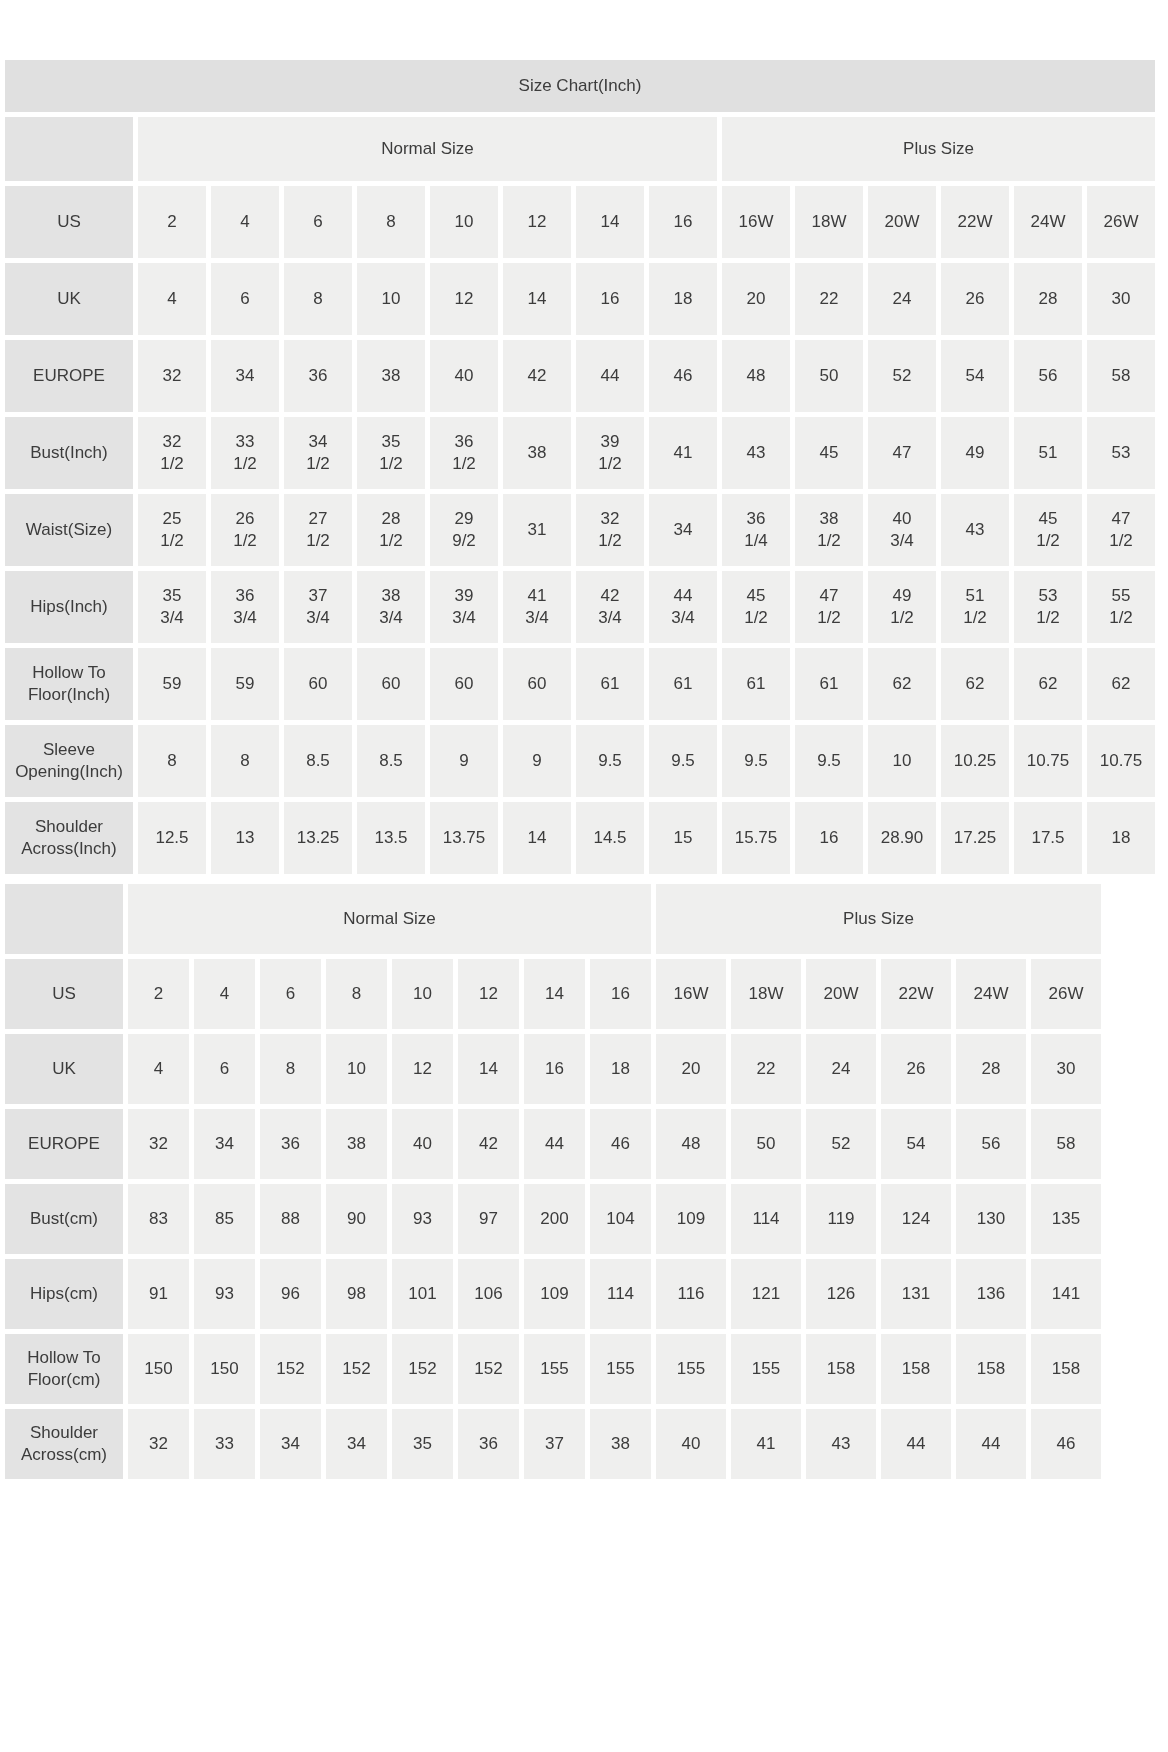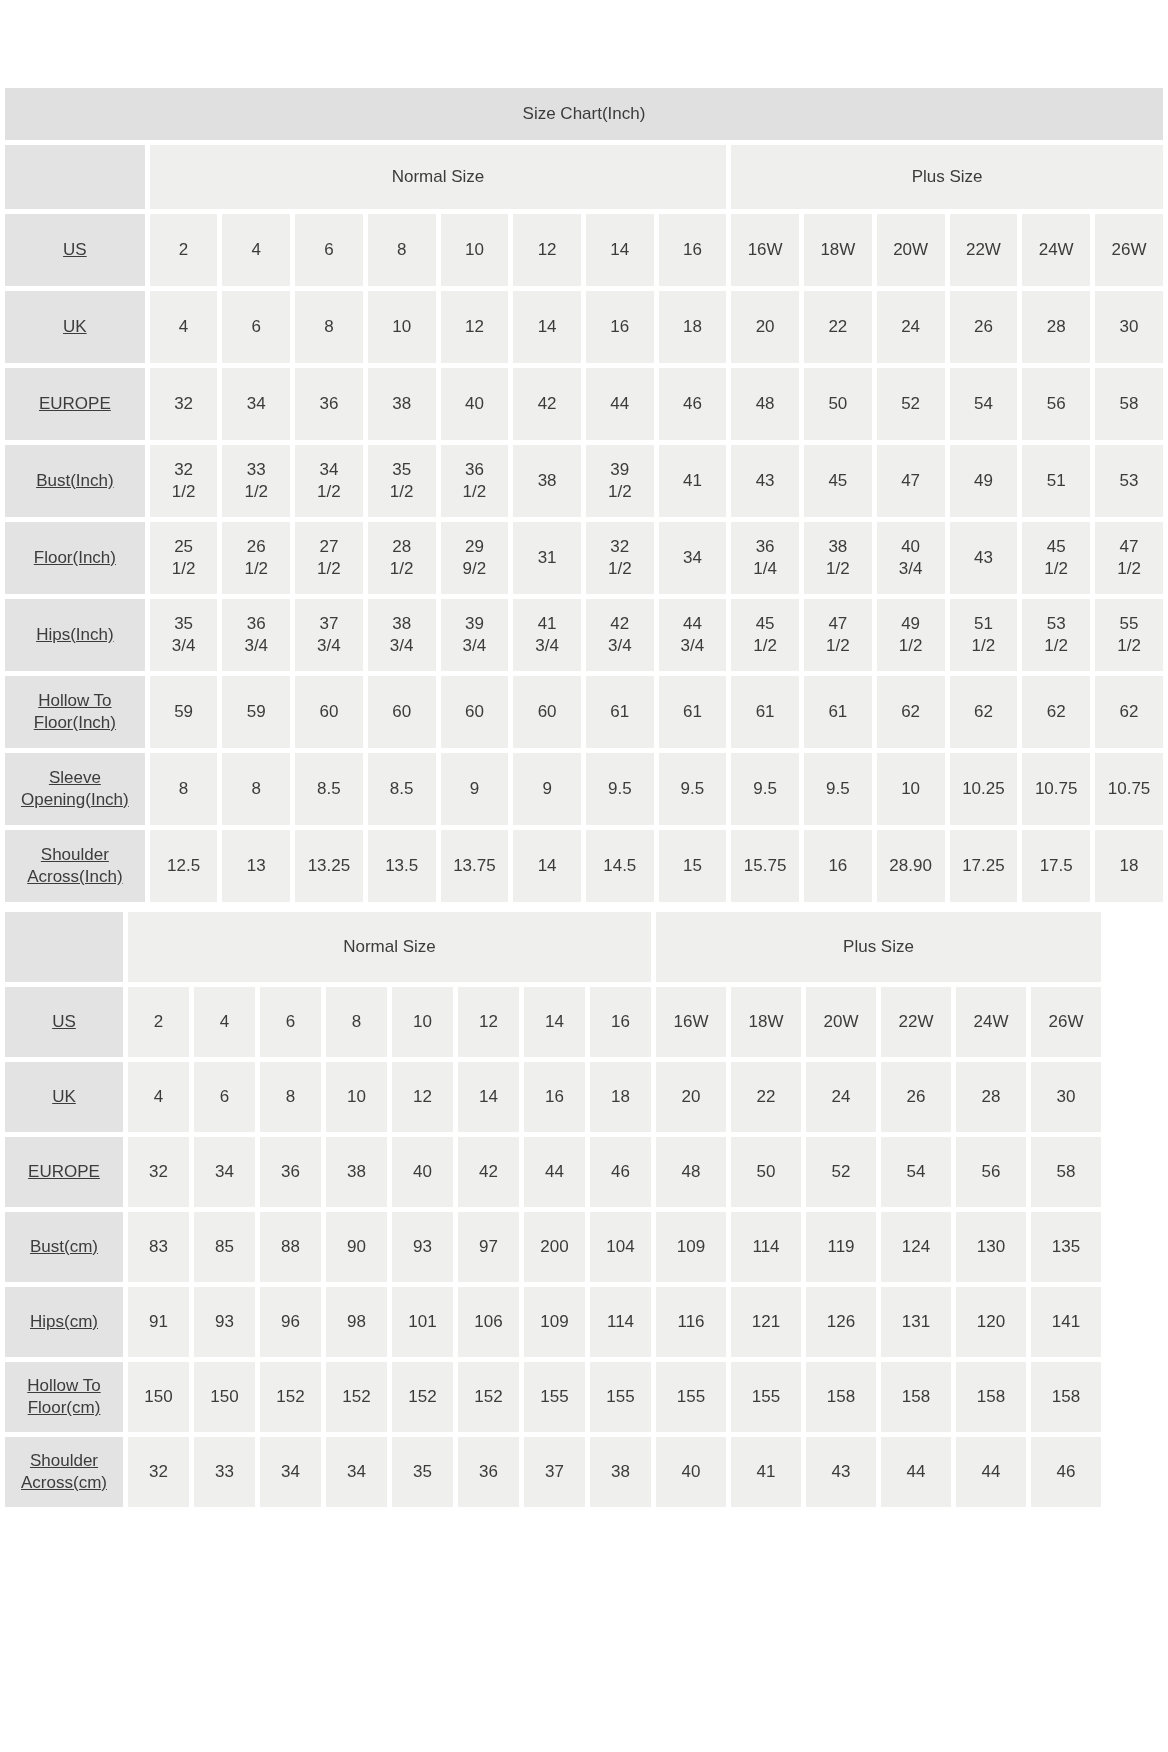--- a/index.html
+++ b/index.html
@@ -9,21 +9,20 @@
   }
   body {
     width: 1168px;
     min-height: 1752px;
     font-family: "Liberation Sans", sans-serif;
     color: #3c3c3c;
   }
   .page {
     padding-top: 55px;
     padding-bottom: 60px;
-    margin-top: 28px;
   }
   table.size-table {
     border-collapse: separate;
     border-spacing: 5px;
     table-layout: fixed;
   }
   table.size-table td {
     text-align: center;
     vertical-align: middle;
     font-size: 17px;
@@ -40,22 +39,21 @@
   td.group-cell {
     background: #efefee;
     height: 62px;
     font-size: 18px;
   }
   table.cm td.group-cell { height: 68px; }
   tr[data-name="table-row"] { height: 72px; }
   table.cm tr[data-name="table-row"] { height: 70px; }
   td.label-cell {
     background: #e3e3e3;
-    padding: 2px 16px;
-    text-decoration: underline;
+    padding: 2px 4px;
   }
   td.value-cell {
     background: #efefee;
     white-space: pre-line;
   }
   
   col.c-label-inch { width: 128px; }
   col.c-data-inch  { width: 68px; }
   
   col.c-label-cm { width: 118px; }
@@ -162,21 +160,21 @@
 1/2</td>
           <td class="value-cell" data-name="size-value-cell">41</td>
           <td class="value-cell" data-name="size-value-cell">43</td>
           <td class="value-cell" data-name="size-value-cell">45</td>
           <td class="value-cell" data-name="size-value-cell">47</td>
           <td class="value-cell" data-name="size-value-cell">49</td>
           <td class="value-cell" data-name="size-value-cell">51</td>
           <td class="value-cell" data-name="size-value-cell">53</td>
         </tr>
         <tr data-name="table-row">
-          <td class="label-cell" data-name="row-label">Floor(Inch)</td>
+          <td class="label-cell" data-name="row-label">Waist(Size)</td>
           <td class="value-cell" data-name="size-value-cell">25
 1/2</td>
           <td class="value-cell" data-name="size-value-cell">26
 1/2</td>
           <td class="value-cell" data-name="size-value-cell">27
 1/2</td>
           <td class="value-cell" data-name="size-value-cell">28
 1/2</td>
           <td class="value-cell" data-name="size-value-cell">29
 9/2</td>
@@ -380,21 +378,21 @@
           <td class="value-cell" data-name="size-value-cell">96</td>
           <td class="value-cell" data-name="size-value-cell">98</td>
           <td class="value-cell" data-name="size-value-cell">101</td>
           <td class="value-cell" data-name="size-value-cell">106</td>
           <td class="value-cell" data-name="size-value-cell">109</td>
           <td class="value-cell" data-name="size-value-cell">114</td>
           <td class="value-cell" data-name="size-value-cell">116</td>
           <td class="value-cell" data-name="size-value-cell">121</td>
           <td class="value-cell" data-name="size-value-cell">126</td>
           <td class="value-cell" data-name="size-value-cell">131</td>
-          <td class="value-cell" data-name="size-value-cell">120</td>
+          <td class="value-cell" data-name="size-value-cell">136</td>
           <td class="value-cell" data-name="size-value-cell">141</td>
         </tr>
         <tr data-name="table-row">
           <td class="label-cell" data-name="row-label">Hollow To Floor(cm)</td>
           <td class="value-cell" data-name="size-value-cell">150</td>
           <td class="value-cell" data-name="size-value-cell">150</td>
           <td class="value-cell" data-name="size-value-cell">152</td>
           <td class="value-cell" data-name="size-value-cell">152</td>
           <td class="value-cell" data-name="size-value-cell">152</td>
           <td class="value-cell" data-name="size-value-cell">152</td>

